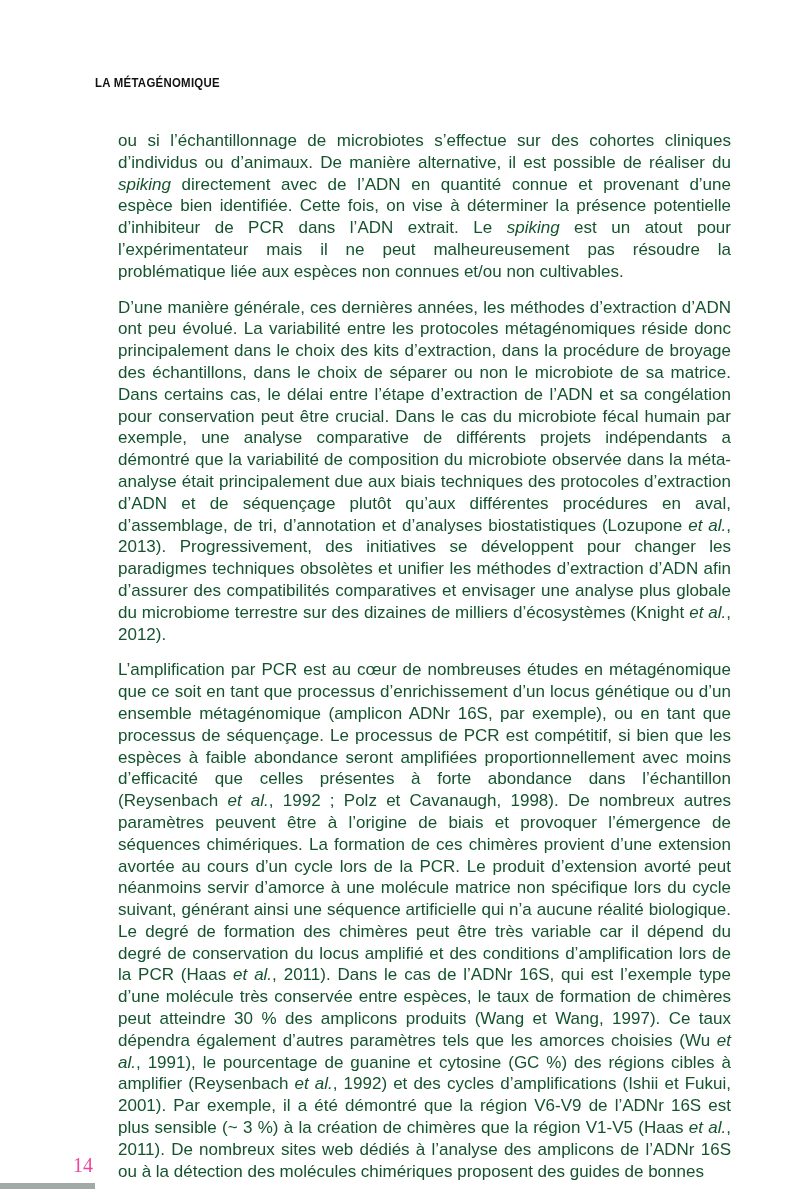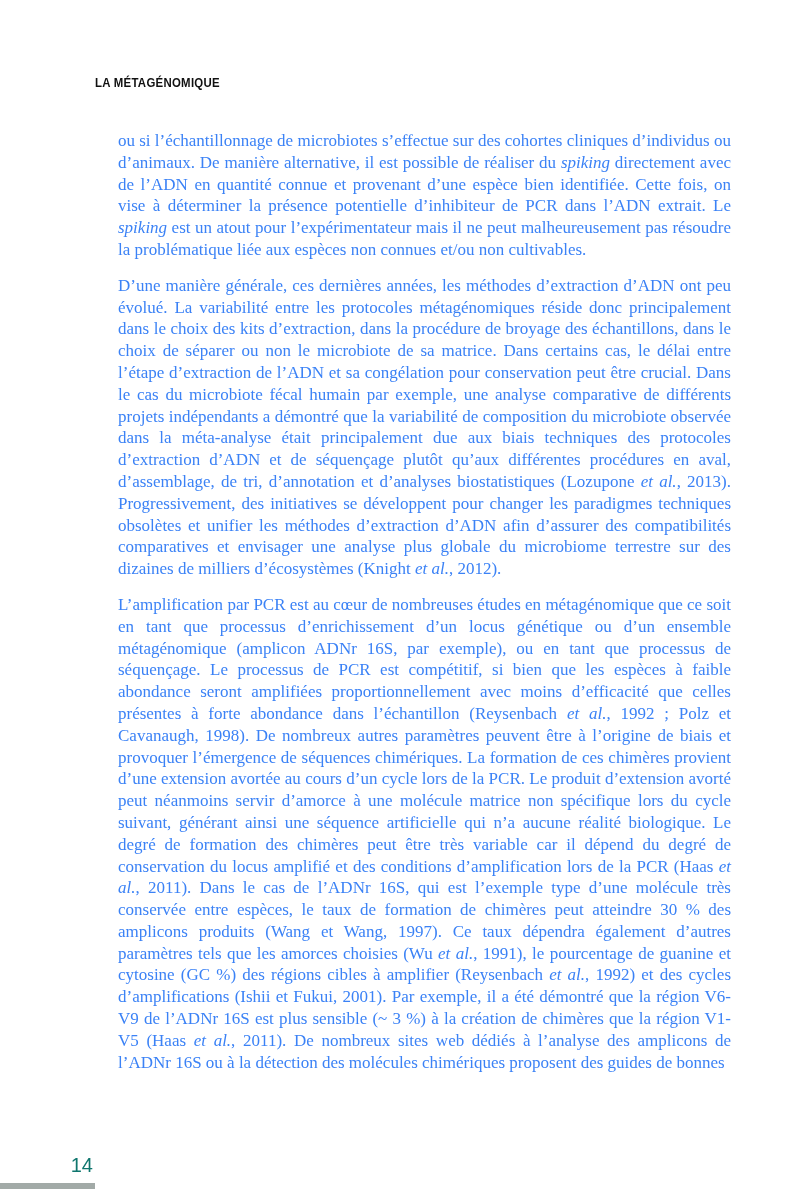--- a/index.html
+++ b/index.html
@@ -26,42 +26,42 @@
     color: #111111;
     transform: scaleX(0.95);
     transform-origin: left center;
     white-space: nowrap;
   }
   .body-text {
     position: absolute;
     left: 118px;
     top: 93px;
     width: 613px;
-    font-family: Liberation Serif, serif;
+    font-family: Liberation Sans, sans-serif;
     font-size: 17px;
     line-height: 21.8px;
-    color: #3b82f6;
+    color: #14532d;
     text-align: justify;
   }
   .body-text p {
     margin: 0 0 14px 0;
     padding: 0;
   }
   .body-text .it {
     font-style: italic;
   }
   .folio-number {
     position: absolute;
     left: 0;
     top: 1117px;
     width: 93px;
     text-align: right;
-    font-family: Liberation Sans, sans-serif;
+    font-family: Liberation Serif, serif;
     font-size: 20px;
-    color: #0f766e;
+    color: #ec4899;
   }
   .folio-rule {
     position: absolute;
     left: 0;
     top: 1146px;
     width: 95px;
     height: 6px;
     background: #a2aaa7;
   }
 </style>

